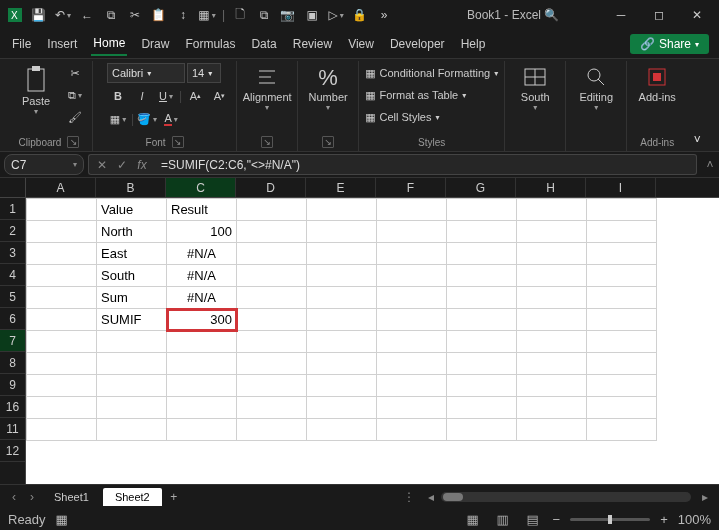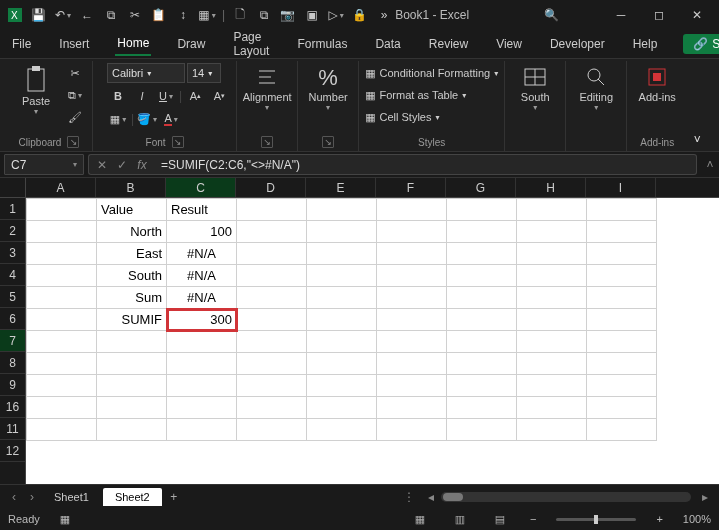--- a/index.html
+++ b/index.html
@@ -3,27 +3,27 @@
 <meta charset="utf-8">
 <style>
   * { box-sizing: border-box; margin: 0; padding: 0; font-family: "Segoe UI", Arial, sans-serif; }
   body { background: #1a1a1a; color: #e0e0e0; width: 719px; height: 530px; overflow: hidden; font-size: 12px; display: flex; flex-direction: column; }
   
   
   .titlebar { height: 30px; background: #1a1a1a; display: flex; align-items: center; padding: 0 4px; }
   .titlebar .qat { display: flex; gap: 2px; align-items: center; }
   .qat-btn { width: 22px; height: 22px; display: flex; align-items: center; justify-content: center; color: #c8c8c8; }
   .qat-sep { color: #666; margin: 0 2px; }
-  .title-text { flex: 1; text-align: left; color: #bbb; font-size: 12px; }
+  .title-text { flex: 1; text-align: right; color: #bbb; font-size: 12px; }
   .title-search { width: 22px; height: 22px; display: flex; align-items: center; justify-content: center; color: #bbb; margin-right: 40px;}
   .win-controls { display: flex; gap: 2px; }
   .win-btn { width: 36px; height: 28px; display: flex; align-items: center; justify-content: center; color: #ccc; }
   
   
-  .menu-tabs { height: 28px; display: flex; align-items: center; padding: 0 10px; gap: 24px; background: #1a1a1a; }
+  .menu-tabs { height: 28px; display: flex; align-items: center; padding: 0 10px; gap: 12px; background: #1a1a1a; }
   .menu-tab { color: #ccc; font-size: 12px; padding: 4px 2px; }
   .menu-tab.active { border-bottom: 2px solid #107c41; color: #fff; }
   .share-btn { margin-left: auto; background: #107c41; color: #fff; padding: 3px 10px; border-radius: 3px; font-size: 12px; display: flex; align-items: center; gap: 4px;}
   
   
   .ribbon { height: 94px; background: #1f1f1f; border-top: 1px solid #333; border-bottom: 1px solid #333; display: flex; padding: 2px 6px 0 6px; }
   .ribbon-group { display: flex; flex-direction: column; border-right: 1px solid #333; padding: 2px 6px; }
   .ribbon-group-body { flex: 1; display: flex; align-items: flex-start; gap: 4px; }
   .ribbon-group-label { font-size: 10px; color: #999; text-align: center; height: 14px; display:flex; align-items:center; justify-content:center; gap:6px;}
   .ribbon-big { display: flex; flex-direction: column; align-items: center; justify-content: center; width: 48px; color: #ccc; font-size: 11px; padding-top:2px;}
@@ -31,55 +31,55 @@
   .ribbon-stack { display: flex; flex-direction: column; gap: 2px; }
   .ribbon-icon-btn { width: 22px; height: 20px; display: flex; align-items: center; justify-content: center; color: #ccc; font-size: 11px; position:relative;}
   .font-row { display: flex; gap: 2px; align-items: center; padding-left: 8px; }
   .font-select { background: #2a2a2a; border: 1px solid #444; color: #ddd; font-size: 11px; height: 20px; display:flex; align-items:center; padding:0 4px; gap:4px;}
   .styles-stack { display:flex; flex-direction:column; gap:2px; font-size:11px; color:#ccc;}
   .styles-stack div { display:flex; align-items:center; gap:4px; height:20px; white-space:nowrap;}
   .launcher { font-size:9px; color:#888; border:1px solid #555; width:12px; height:12px; display:flex; align-items:center; justify-content:center; border-radius:1px;}
   
   
   .fbar { height: 26px; background: #1a1a1a; border-bottom: 1px solid #333; display: flex; align-items: stretch; }
-  .name-box { width: 80px; background: #262626; border:1px solid #444; border-radius:1px; margin:2px 4px; color:#ddd; display:flex; align-items:center; padding:0 6px; font-size:12px; justify-content:space-between;}
+  .name-box { width: 80px; background: #262626; border:1px solid #444; border-radius:8px; margin:2px 4px; color:#ddd; display:flex; align-items:center; padding:0 6px; font-size:12px; justify-content:space-between;}
   .fb-btns { display: flex; align-items: center; gap: 2px; padding: 0 4px; background:#262626; margin:2px 0; border:1px solid #444; border-radius:3px 0 0 3px; border-right:none;}
   .fb-btn { width: 18px; color: #888; display:flex; align-items:center; justify-content:center;}
   .formula-input { flex: 1; background: #262626; border:1px solid #444; border-left:none; border-radius:0 3px 3px 0; margin:2px 4px 2px 0; color:#ddd; display:flex; align-items:center; padding:0 6px; font-size:12px;}
   .fb-expand { width:18px; color:#888; display:flex; align-items:center; justify-content:center;}
   
   
   .grid-area { flex: 1; display: flex; background: #fff; overflow:hidden; position:relative;}
   .col-headers { position:absolute; top:0; left:26px; right:0; height:20px; background:#1a1a1a; display:flex; border-bottom:1px solid #444;}
   .col-h { width:70px; text-align:center; color:#ccc; font-size:12px; border-right:1px solid #333; line-height:20px;}
   .col-h.sel { background:#0a3a1a;}
   .row-headers { position:absolute; top:20px; left:0; width:26px; bottom:0; background:#1a1a1a; border-right:1px solid #444;}
   .row-h { height:22px; text-align:center; color:#ccc; font-size:12px; border-bottom:1px solid #333; line-height:22px;}
   .row-h.sel { background:#0a3a1a;}
   .corner { position:absolute; top:0; left:0; width:26px; height:20px; background:#1a1a1a; border-right:1px solid #444; border-bottom:1px solid #444;}
   .cells { position:absolute; top:20px; left:26px; right:0; bottom:0; background:#fff;}
   table.sheet { border-collapse:collapse; }
   table.sheet td { width:70px; height:22px; border:1px solid #d0d0d0; font-size:13px; padding:0 4px; color:#000; background:#fff; vertical-align:middle;}
   td.hdr { background:#ed7d31; color:#000; font-weight:400;}
-  td.lbl { background:#c6efce;text-align:right;}
+  td.lbl { background:#c6efce;}
   td.val { background:#c6efce; text-align:right;}
   td.sel { outline:3px solid #d13438; outline-offset:-2px;}
   
   
   .sheet-tabs { height: 24px; background: #1a1a1a; border-top: 1px solid #333; display: flex; align-items: center; padding: 0 6px; gap:2px;}
   .nav-arrow { color:#888; width:16px; text-align:center;}
   .sheet-tab { padding: 3px 12px; color: #ccc; font-size: 11px; }
   .sheet-tab.active { background: #fff; color: #000; border-radius: 2px 2px 0 0;}
   .add-sheet { color:#aaa; width:20px; text-align:center;}
   .tabs-spacer { flex:1;}
   .hscroll-track { width:250px; height:10px; background:#333; border-radius:5px; position:relative; margin-right:4px;}
   .hscroll-thumb { position:absolute; left:2px; top:1px; width:20px; height:8px; background:#777; border-radius:4px;}
   
   
-  .statusbar { height: 22px; background: #1a1a1a; display: flex; align-items: center; padding: 0 8px; font-size: 11px; color: #bbb; gap:20px;}
+  .statusbar { height: 22px; background: #1a1a1a; display: flex; align-items: center; padding: 0 8px; font-size: 13px; color: #bbb; gap:10px;}
   .status-spacer { flex:1;}
   .view-btn { width:20px; height:16px; display:flex; align-items:center; justify-content:center; color:#aaa;}
   .zoom-slider { width:80px; height:3px; background:#555; position:relative; border-radius:2px;}
   .zoom-thumb { position:absolute; left:38px; top:-3px; width:4px; height:9px; background:#ccc;}
 
   .drop::after { content:"▾"; font-size:8px; color:#999; margin-left:2px;}
 </style>
 </head>
 <body>
 
@@ -115,21 +115,20 @@
     <div class="win-btn">◻</div>
     <div class="win-btn">✕</div>
   </div>
 </div>
 
 <div class="menu-tabs">
   <span class="menu-tab">File</span>
   <span class="menu-tab">Insert</span>
   <span class="menu-tab active">Home</span>
   <span class="menu-tab">Draw</span>
-  <span class="menu-tab">Page Layout</span>
   <span class="menu-tab">Formulas</span>
   <span class="menu-tab">Data</span>
   <span class="menu-tab">Review</span>
   <span class="menu-tab">View</span>
   <span class="menu-tab">Developer</span>
   <span class="menu-tab">Help</span>
   <div class="share-btn">
       <span>🔗</span>
       <span>Share</span>
       <span style="font-size:8px">▾</span>

